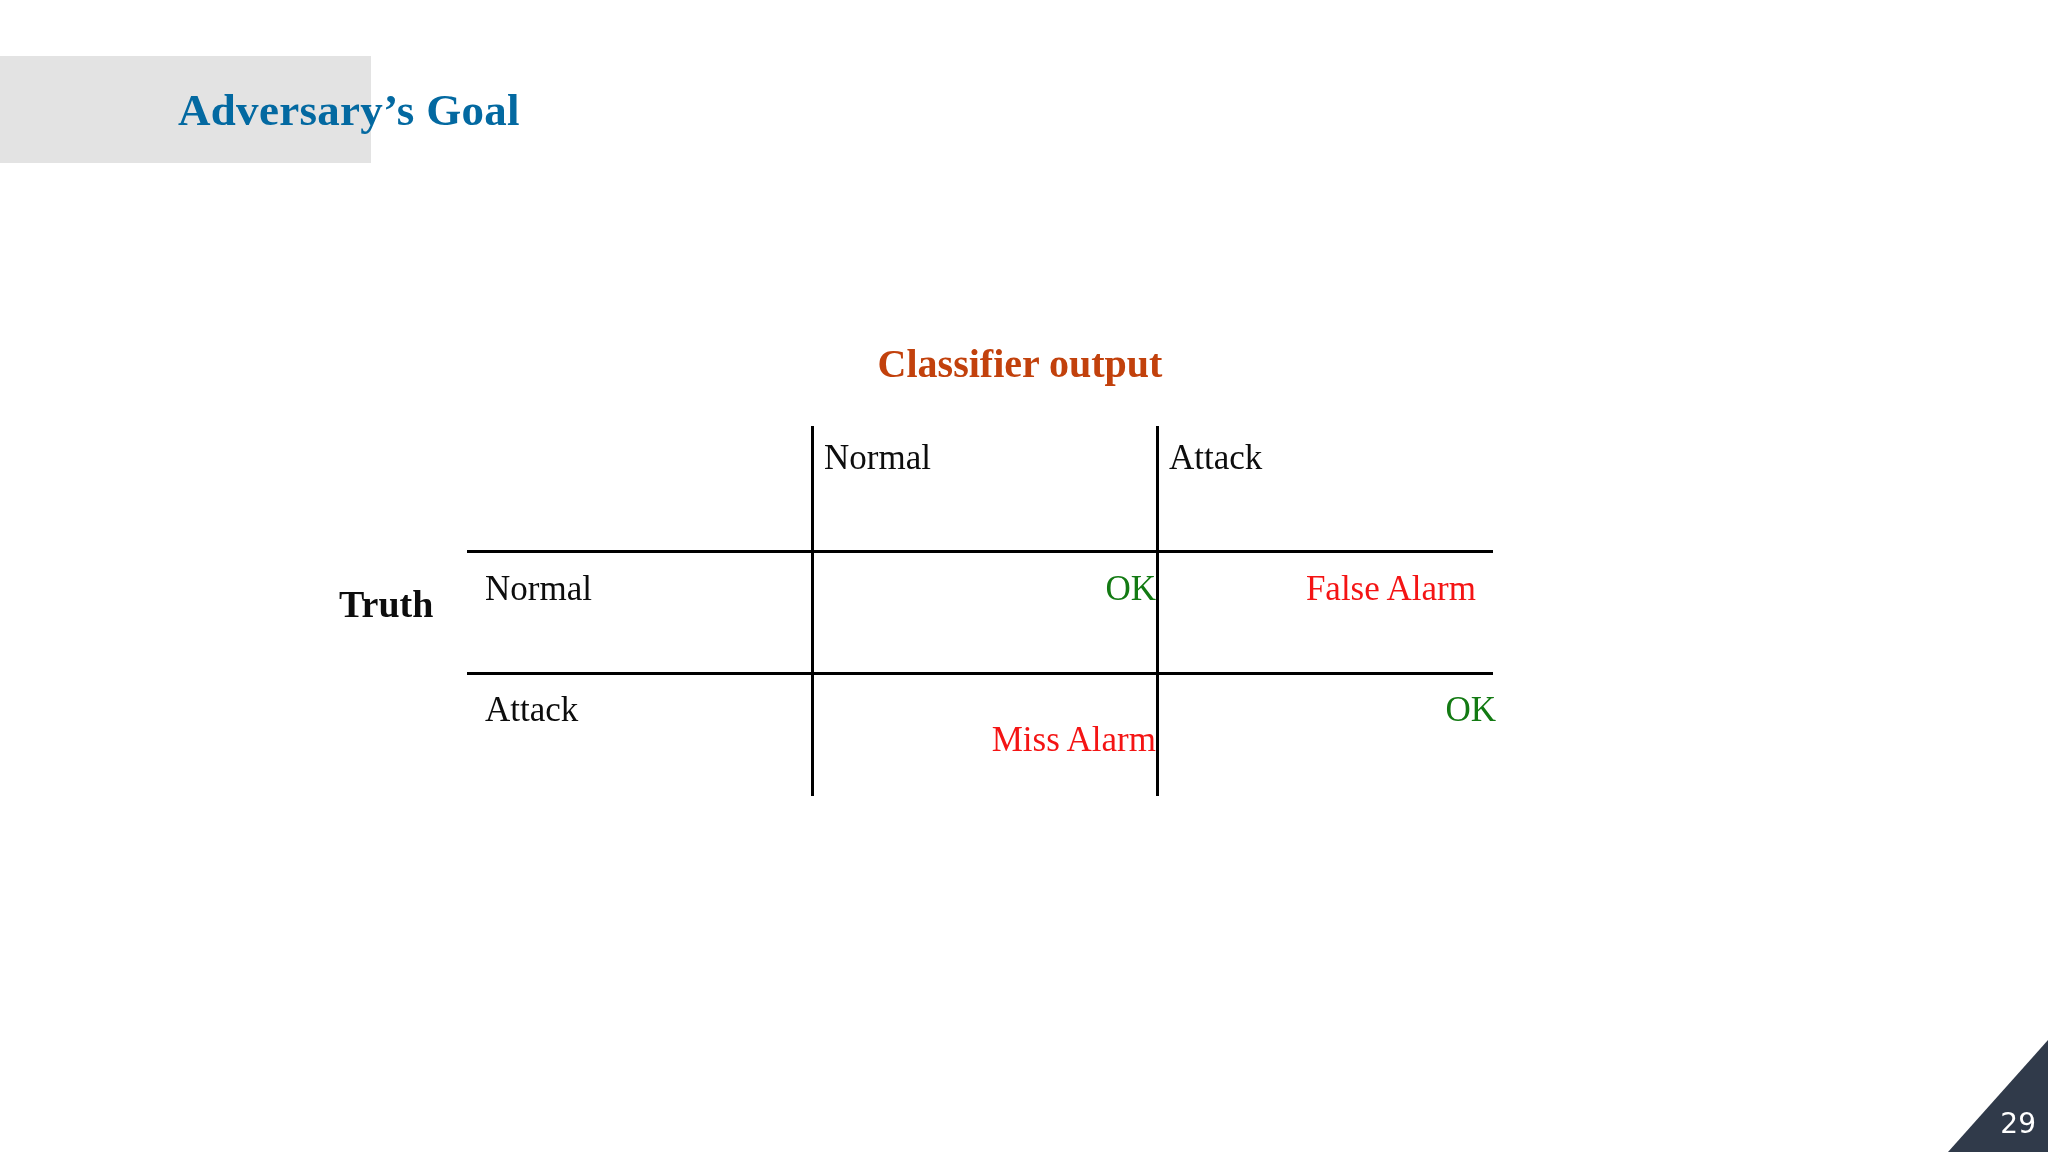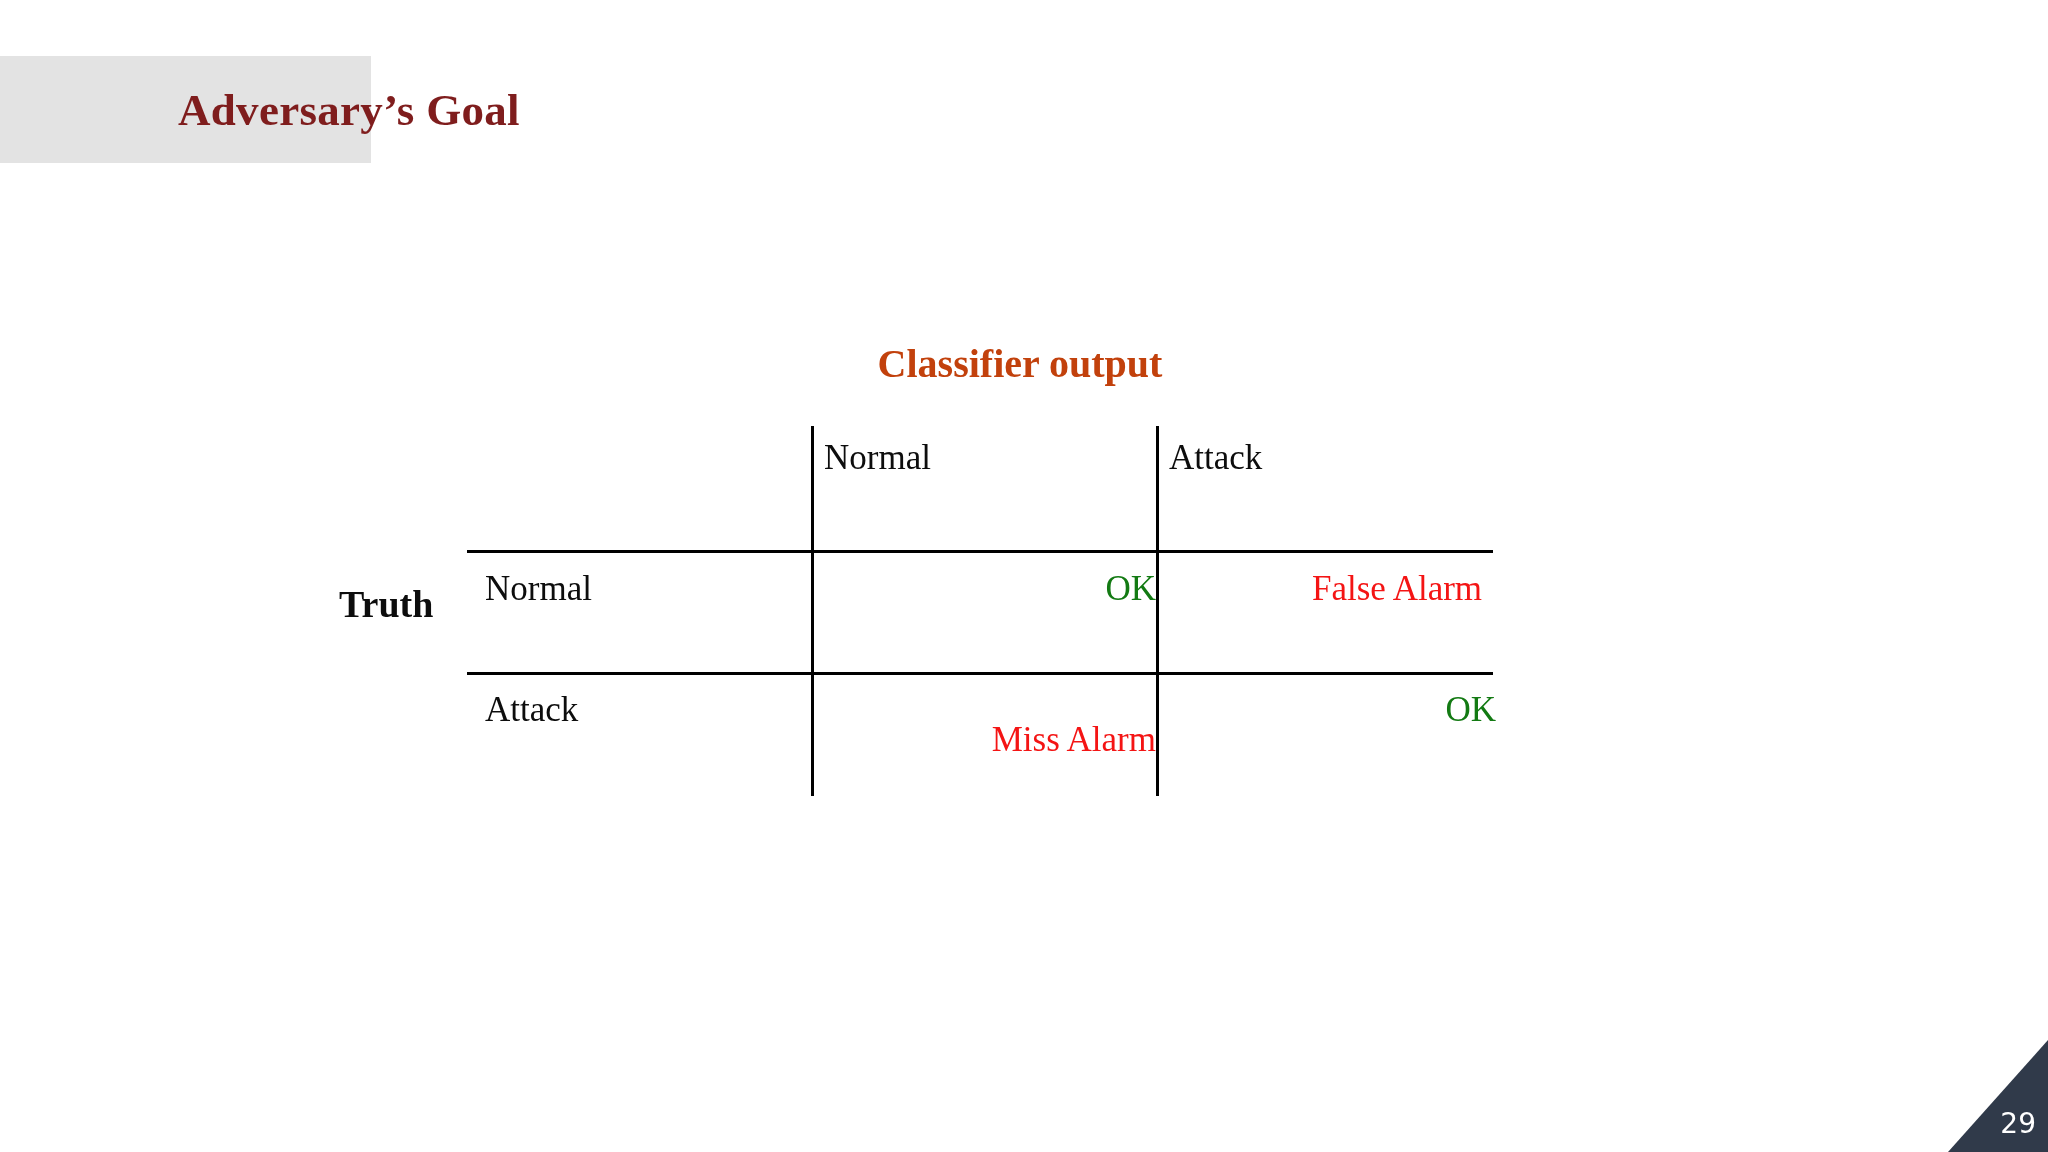--- a/index.html
+++ b/index.html
@@ -24,21 +24,21 @@
     width: 371px;
     height: 107px;
     background: #e3e3e3;
   }
   #slide-title {
     position: absolute;
     left: 178px;
     top: 84px;
     font-size: 45px;
     font-weight: bold;
-    color: #7f1d1d;
+    color: #0369a1;
     letter-spacing: 0.3px;
     white-space: nowrap;
     font-family: "Liberation Serif", "DejaVu Serif", serif;
   }
 
   
   #matrix {
     position: absolute;
     left: 0;
     top: 0;
@@ -106,21 +106,21 @@
   #row-header-normal { left: 485px; top: 569px; }
   #row-header-attack { left: 485px; top: 690px; }
 
   .cell {
     position: absolute;
     font-size: 35px;
     white-space: nowrap;
     text-align: right;
   }
   #cell-0-0 { left: 811px; width: 345px; top: 569px; }
-  #cell-0-1 { left: 1232px; width: 330px; top: 569px; text-align: center; }
+  #cell-0-1 { left: 1146px; width: 330px; top: 569px; text-align: right; }
   #cell-1-0 { left: 811px; width: 345px; top: 720px; }
   #cell-1-1 { left: 1156px; width: 340px; top: 690px; }
   .ok  { color: #137a13; }
   .bad { color: #f41414; }
 
   
   #footer {
     position: absolute;
     left: 0;
     top: 1060px;

